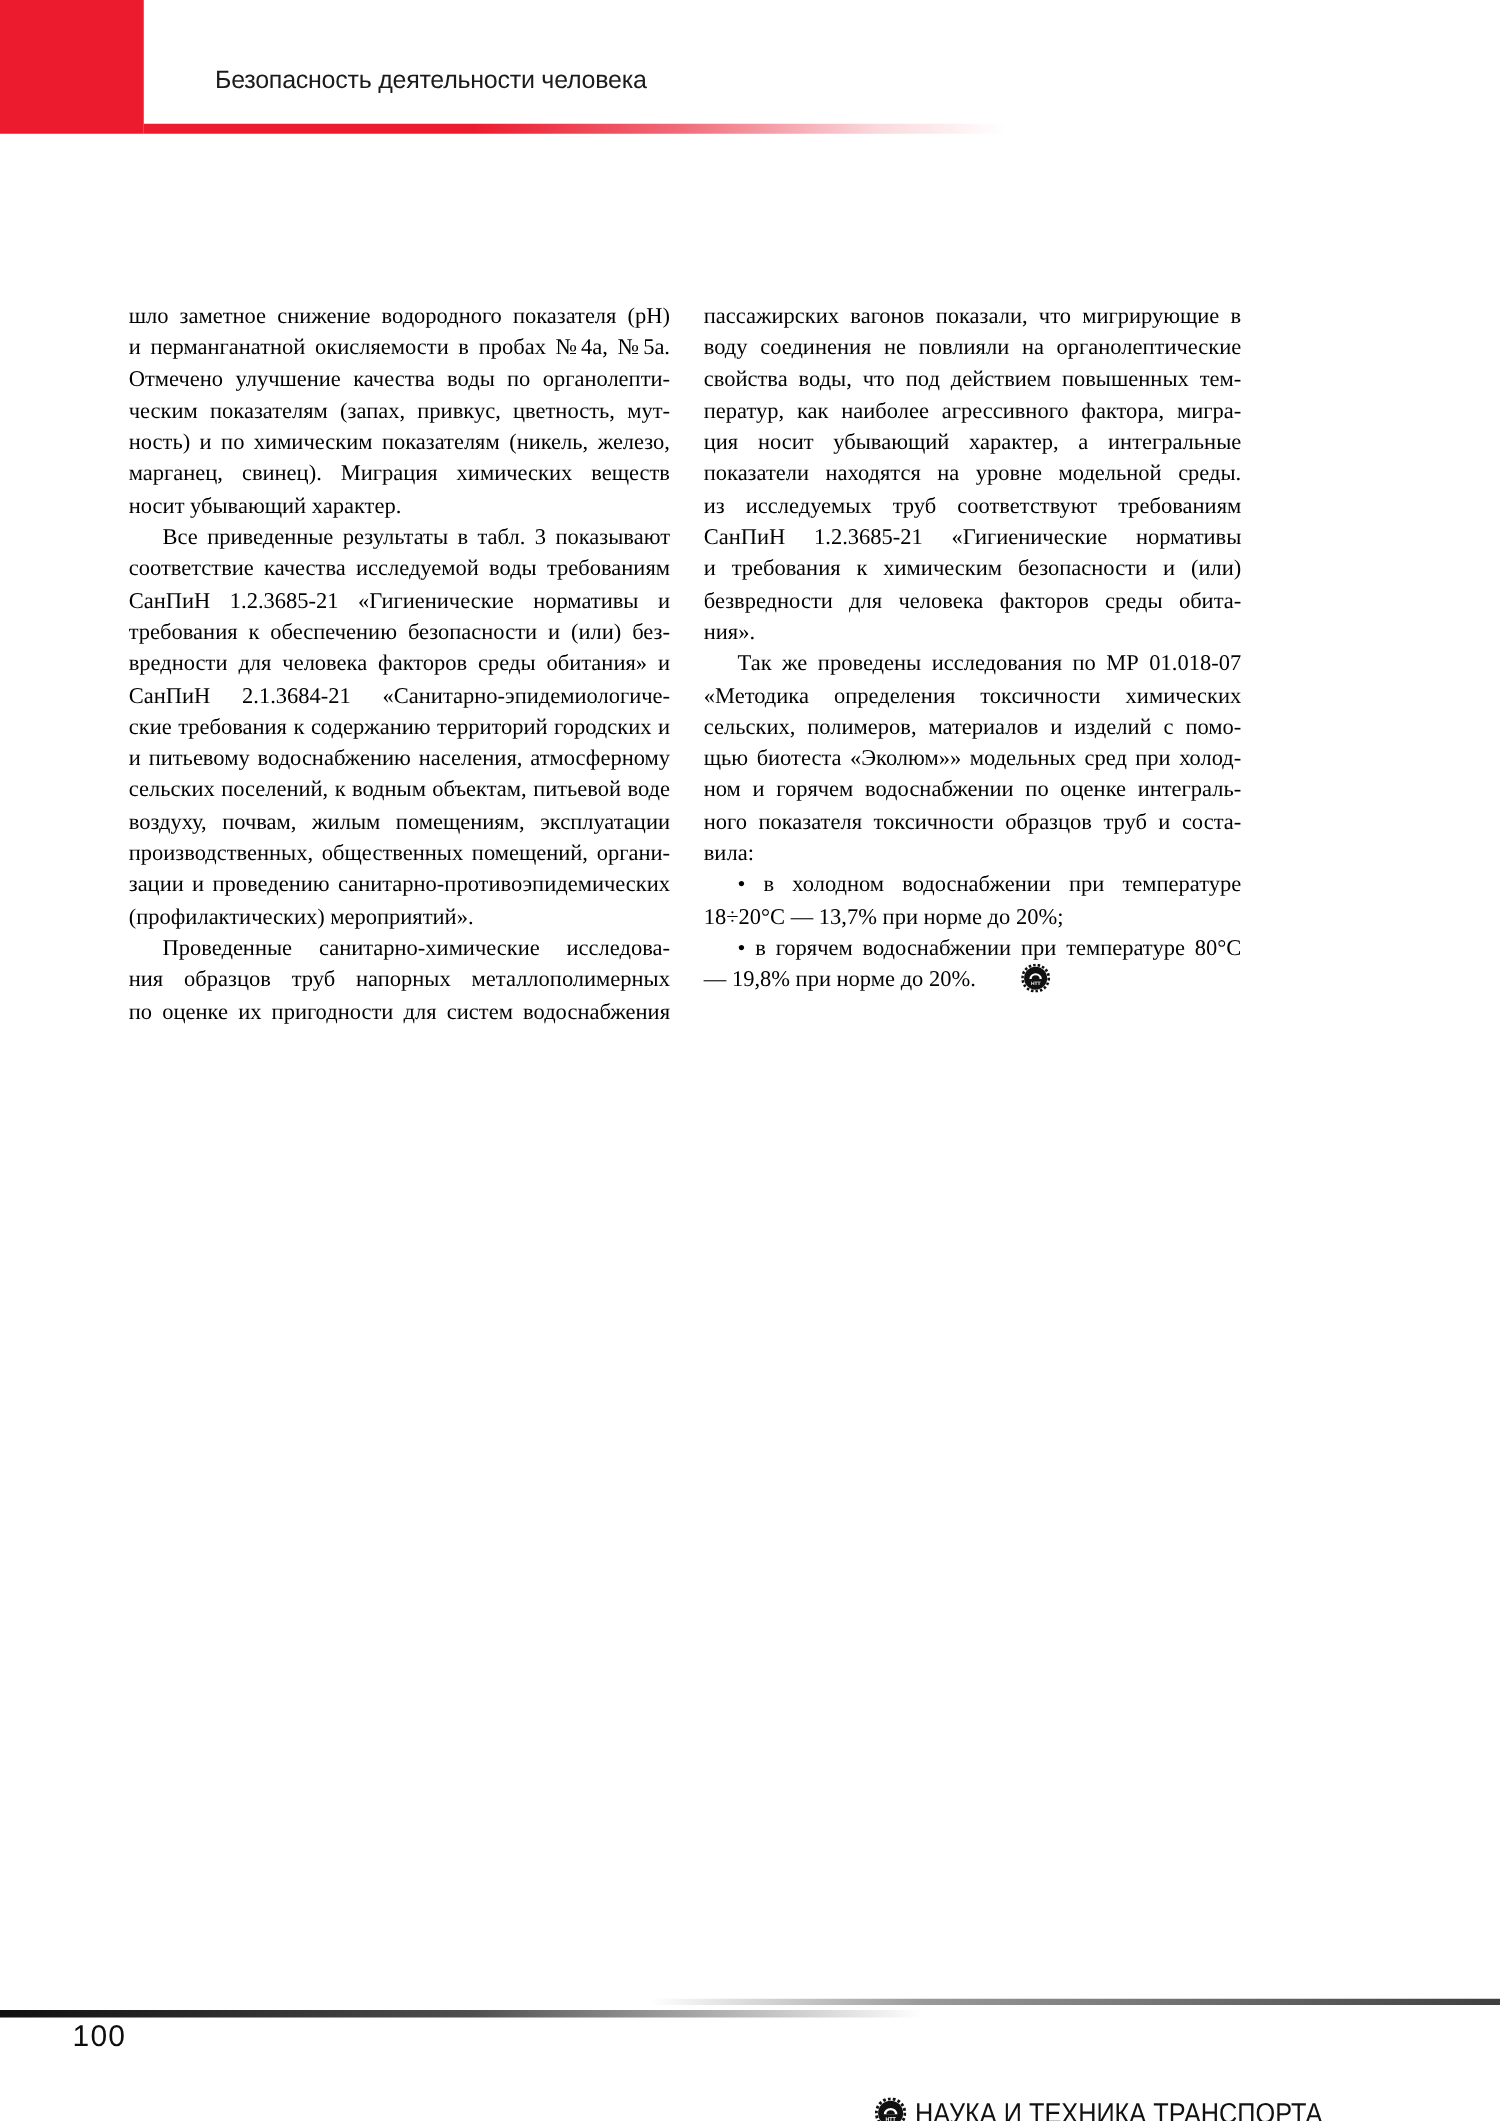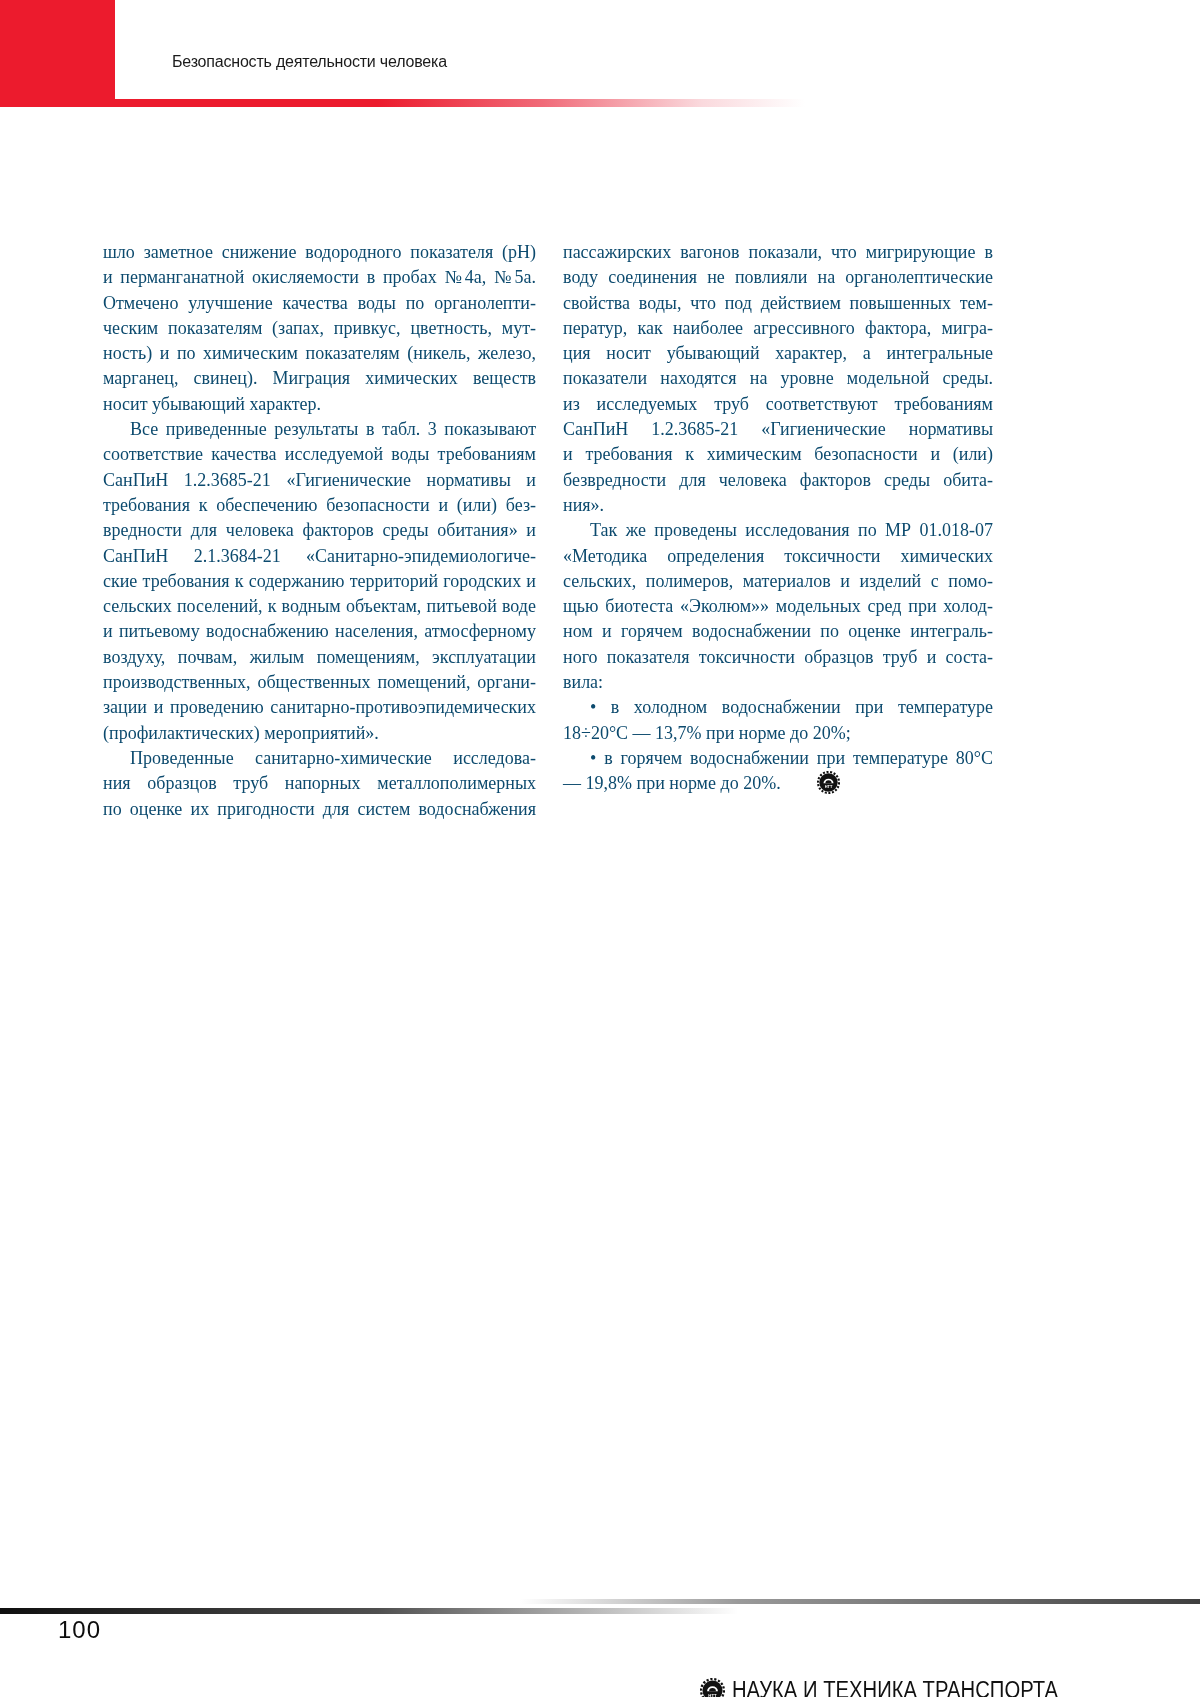--- a/index.html
+++ b/index.html
@@ -10,31 +10,31 @@
   .page{position:absolute;inset:0;}
 
   
   .red-block{position:absolute;left:0;top:0;width:115px;height:107px;background:#ec1b2d;}
   .red-bar{
     position:absolute;left:115px;top:99px;width:690px;height:8px;
     background:linear-gradient(to right,#ec1b2d 0%,#ec1b2d 38%,#f06a78 62%,#fad9dd 85%,#ffffff 100%);
   }
   .section-title{
     position:absolute;left:172px;top:53px;
-    font-family:"Liberation Sans", sans-serif;font-size:16px;color:#1b1b1b;
+    font-family:"Liberation Sans", sans-serif;font-size:20px;color:#1b1b1b;
     letter-spacing:-0.2px;white-space:nowrap;
   }
 
   
   .columns{position:absolute;left:103px;top:240px;width:893px;}
   .col{position:absolute;top:0;}
   .col-left{left:0;width:433px;}
   .col-right{left:460px;width:430px;}
   .line{
-    font-size:18px;line-height:25.3px;color:#0c4a6e;
+    font-size:18px;line-height:25.3px;color:#000000;
     text-align:justify;text-align-last:justify;
   }
   .line.end{text-align-last:left;}
   .ntt-inline{
     display:inline-block;width:23px;height:23px;margin-left:36px;
     vertical-align:-5px;
   }
   .ntt-inline svg{display:block;width:100%;height:100%;}
 
   
@@ -80,22 +80,22 @@
         <div class="line">ность) и по химическим показателям (никель, железо,</div>
         <div class="line">марганец, свинец). Миграция химических веществ</div>
         <div class="line end">носит убывающий характер.</div>
         <div class="line" style="text-indent: 27px;">Все приведенные результаты в табл. 3 показывают</div>
         <div class="line">соответствие качества исследуемой воды требованиям</div>
         <div class="line">СанПиН 1.2.3685-21 «Гигиенические нормативы и</div>
         <div class="line">требования к обеспечению безопасности и (или) без-</div>
         <div class="line">вредности для человека факторов среды обитания» и</div>
         <div class="line">СанПиН 2.1.3684-21 «Санитарно-эпидемиологиче-</div>
         <div class="line">ские требования к содержанию территорий городских и</div>
+        <div class="line">и питьевому водоснабжению населения, атмосферному</div>
         <div class="line">сельских поселений, к водным объектам, питьевой воде</div>
-        <div class="line">и питьевому водоснабжению населения, атмосферному</div>
         <div class="line">воздуху, почвам, жилым помещениям, эксплуатации</div>
         <div class="line">производственных, общественных помещений, органи-</div>
         <div class="line">зации и проведению санитарно-противоэпидемических</div>
         <div class="line end">(профилактических) мероприятий».</div>
         <div class="line" style="text-indent: 27px;">Проведенные санитарно-химические исследова-</div>
         <div class="line">ния образцов труб напорных металлополимерных</div>
         <div class="line">по оценке их пригодности для систем водоснабжения</div>
       </div>
     <div class="col col-right" id="col-1">
         <div class="line">пассажирских вагонов показали, что мигрирующие в</div>

